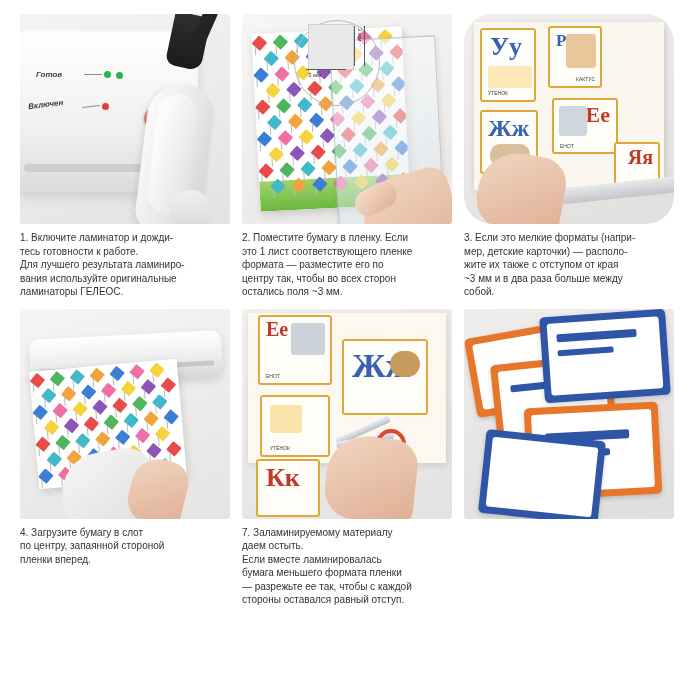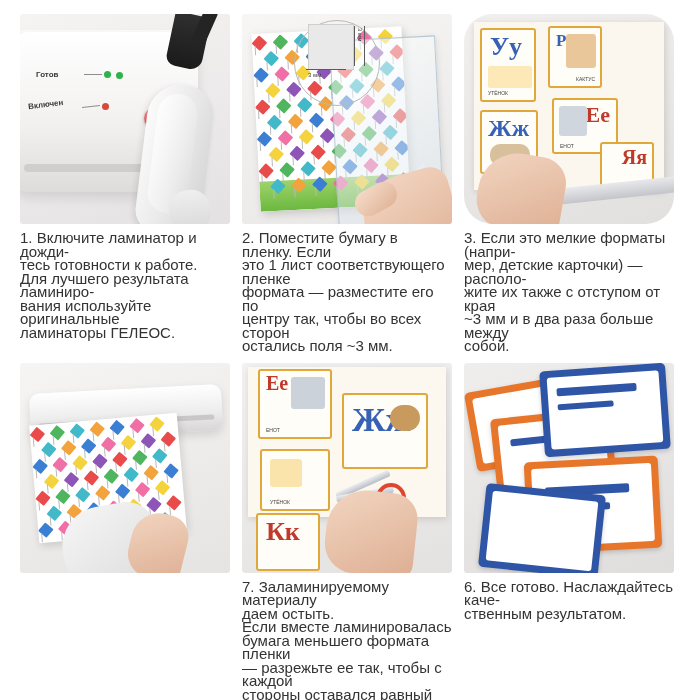--- a/index.html
+++ b/index.html
@@ -39,32 +39,32 @@
   }
   .photo {
     position: relative;
     width: 210px;
     height: 210px;
     border-radius: 3px;
     overflow: hidden;
     background: #eceaea;
   }
   .caption {
-    font-size: 15px;
+    font-size: 10px;
     line-height: 13.5px;
     color: #333;
     margin-top: 7px;
     white-space: pre-line;
   }
   .row2 {
     margin-top: 10px;
   }
 
   
-  .p1 { background: linear-gradient(160deg,#f6f4f2 0%, #eceaea 55%, #e3e1e1 100%); }
+  .p1 { background: linear-gradient(160deg,#f6f4f2 0%, #eceaea 55%, #e3e1e1 100%); font-style: italic; }
   .p1 .body {
     position: absolute; left: -6px; top: 18px; width: 184px; height: 160px;
     background: linear-gradient(180deg,#ffffff 0%,#f2f0ef 60%,#dedcdb 100%);
     border-radius: 14px 10px 10px 14px;
     box-shadow: 0 6px 12px rgba(0,0,0,0.10);
   }
   .p1 .topedge {
     position: absolute; left: -6px; top: 16px; width: 184px; height: 22px;
     background: linear-gradient(180deg,#fbfbfb,#e8e6e5);
     border-radius: 12px 12px 0 0;
@@ -404,21 +404,21 @@
           <div class="big" style="position:absolute; left:6px; top:4px; font-size:24px; color:#3761b5;">Жж</div>
           <div style="position:absolute; left:8px; bottom:6px; width:40px; height:22px; background:#d8c09c; border-radius:10px;"></div>
         </div>
 
         <div class="card" style="left:88px; top:84px; width:66px; height:56px;">
           <div class="big" style="position:absolute; right:6px; top:4px; font-size:22px; color:#c0392b;">Ее</div>
           <div style="position:absolute; left:5px; top:6px; width:28px; height:30px; background:#cfd6de; border-radius:3px;"></div>
           <div style="position:absolute; left:6px; bottom:3px; font-size:5px; color:#444;">ЕНОТ</div>
         </div>
 
-        <div class="card" style="left:136px; top:128px; width:54px; height:52px;">
+        <div class="card" style="left:150px; top:128px; width:46px; height:52px;">
           <div class="big" style="position:absolute; right:5px; top:3px; font-size:20px; color:#c0392b;">Яя</div>
         </div>
 
         <div class="knife"></div>
         <div class="hand3"></div>
       </div>
       <div class="caption">3. Если это мелкие форматы (напри-
 мер, детские карточки) — располо-
 жите их также с отступом от края
 ~3 мм и в два раза больше между
@@ -480,20 +480,23 @@
             <div class="kite" style="left: 22px; top: 100px; background: rgb(239, 111, 166);"></div>
             <div class="kite" style="left: 42px; top: 100px; background: rgb(245, 211, 60);"></div>
             <div class="kite" style="left: 62px; top: 100px; background: rgb(142, 85, 184);"></div>
             <div class="kite" style="left: 82px; top: 100px; background: rgb(233, 75, 75);"></div>
             <div class="kite" style="left: 102px; top: 100px; background: rgb(79, 181, 94);"></div>
             <div class="kite" style="left: 122px; top: 100px; background: rgb(65, 185, 201);"></div>
           </div>
         <div class="hand4"></div>
         <div class="hand4b"></div>
       </div>
+      <div class="caption">4. Загрузите бумагу в слот
+по центру, запаянной стороной
+пленки вперед.</div>
     </div>
 
     <div class="cell">
       <div class="photo p5">
         <div class="sheet5"></div>
 
         <div class="card" style="left:16px; top:6px; width:74px; height:70px; border-color:#e0a83a;">
           <div class="big" style="position:absolute; left:6px; top:2px; font-size:20px; color:#c0392b;">Ее</div>
           <div style="position:absolute; right:5px; top:6px; width:34px; height:32px; background:#cbd2da; border-radius:3px;"></div>
           <div style="position:absolute; left:6px; bottom:4px; font-size:5px; color:#444;">ЕНОТ</div>
@@ -543,17 +546,15 @@
         </div>
         <div class="lamcard" style="left:62px; top:96px; width:134px; height:92px; background:#e8762a; transform:rotate(-3deg);">
           <div class="inner"></div>
           <div class="bluebar" style="left:20px; top:26px; width:84px; height:9px;"></div>
           <div class="bluebar" style="left:20px; top:44px; width:64px; height:7px;"></div>
         </div>
         <div class="lamcard" style="left:18px; top:126px; width:120px; height:84px; background:#2f56a6; transform:rotate(6deg);">
           <div class="inner"></div>
         </div>
       </div>
-      <div class="caption">6. Все готово. Наслаждайтесь каче-
-ственным результатом.</div>
     </div>
   </div>
 </div>
 
 </body></html>

